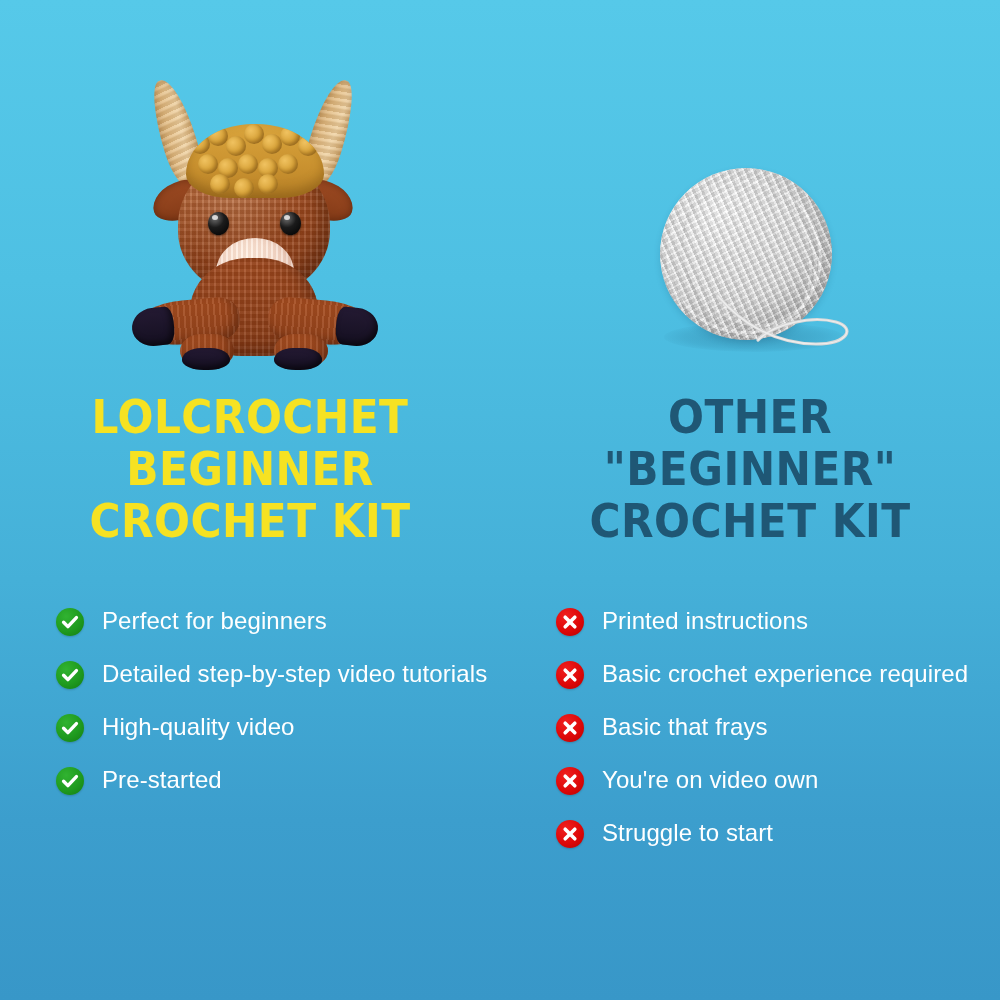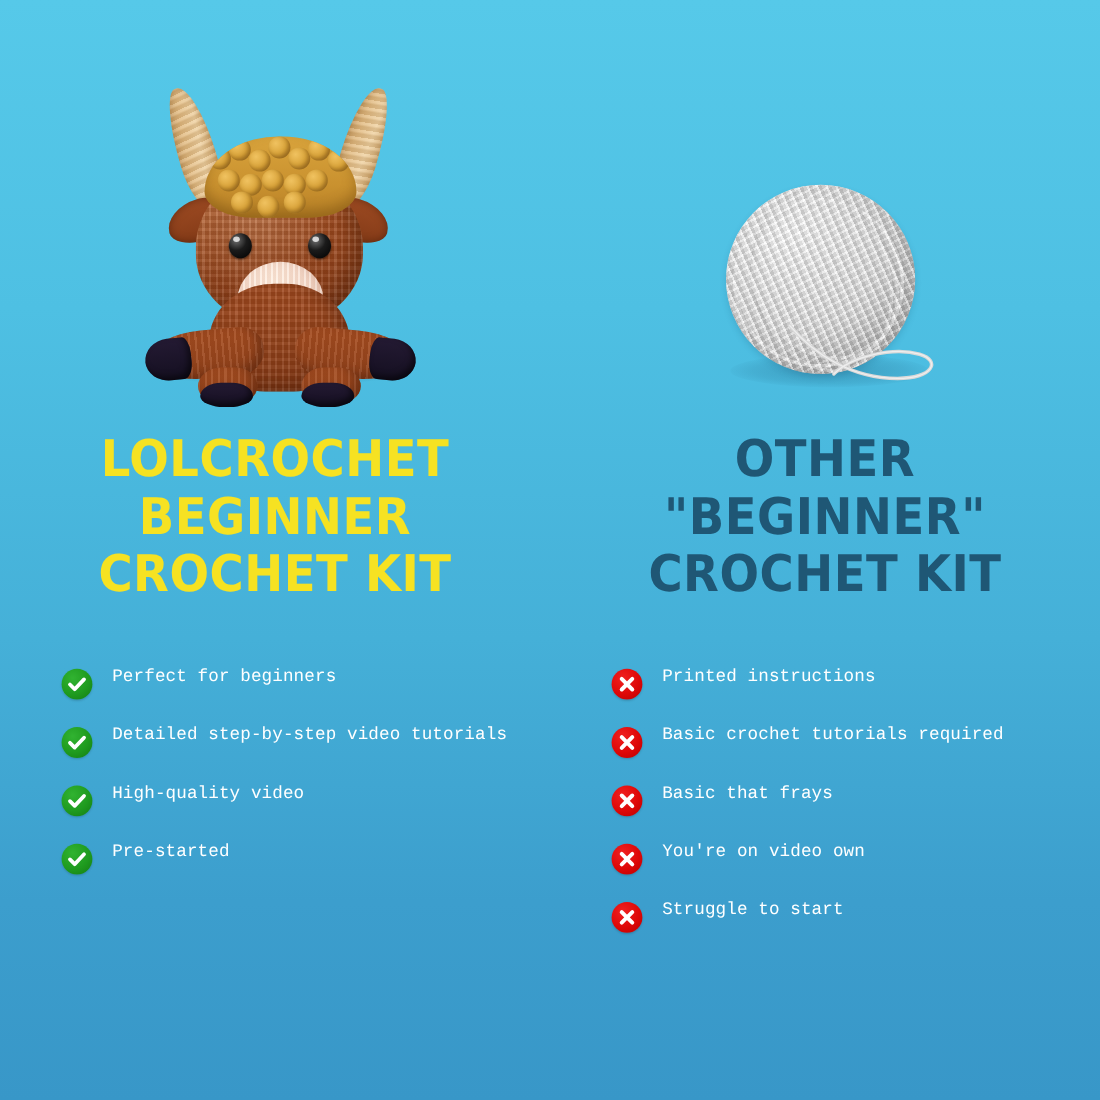--- a/index.html
+++ b/index.html
@@ -361,24 +361,24 @@
     margin-top: 4px;
     margin-right: 18px;
     position: relative;
     box-shadow: 0 1px 2px rgba(0,0,0,0.18);
   }
   .bullet-icon.check { background: radial-gradient(circle at 36% 30%, #31b331 0%, #1f9b1f 55%, #137c13 100%); }
   .bullet-icon.cross { background: radial-gradient(circle at 36% 30%, #f02020 0%, #de0808 55%, #b80000 100%); }
   .bullet-icon svg { position: absolute; left: 0; top: 0; }
   .item-text {
     color: #ffffff;
-    font-size: 16px;
+    font-size: 24px;
     line-height: 1.42;
     letter-spacing: 0.1px;
-    font-family: Liberation Mono, monospace;
+    font-family: Liberation Sans, sans-serif;
   }
 </style>
 </head>
 <body>
 
 <div class="page">
   <div class="columns">
 
     <div class="col">
 
@@ -506,21 +506,21 @@
             </svg>
           </span>
           <span class="item-text">Printed instructions</span>
         </div>
         <div class="list-item">
           <span class="bullet-icon cross">
             <svg width="28" height="28" viewBox="0 0 28 28" aria-hidden="true">
               <path d="M9.2 9.2 L18.8 18.8 M18.8 9.2 L9.2 18.8" fill="none" stroke="#ffffff" stroke-width="3.6" stroke-linecap="round"></path>
             </svg>
           </span>
-          <span class="item-text">Basic crochet tutorials required</span>
+          <span class="item-text">Basic crochet experience required</span>
         </div>
         <div class="list-item">
           <span class="bullet-icon cross">
             <svg width="28" height="28" viewBox="0 0 28 28" aria-hidden="true">
               <path d="M9.2 9.2 L18.8 18.8 M18.8 9.2 L9.2 18.8" fill="none" stroke="#ffffff" stroke-width="3.6" stroke-linecap="round"></path>
             </svg>
           </span>
           <span class="item-text">Basic that frays</span>
         </div>
         <div class="list-item">

